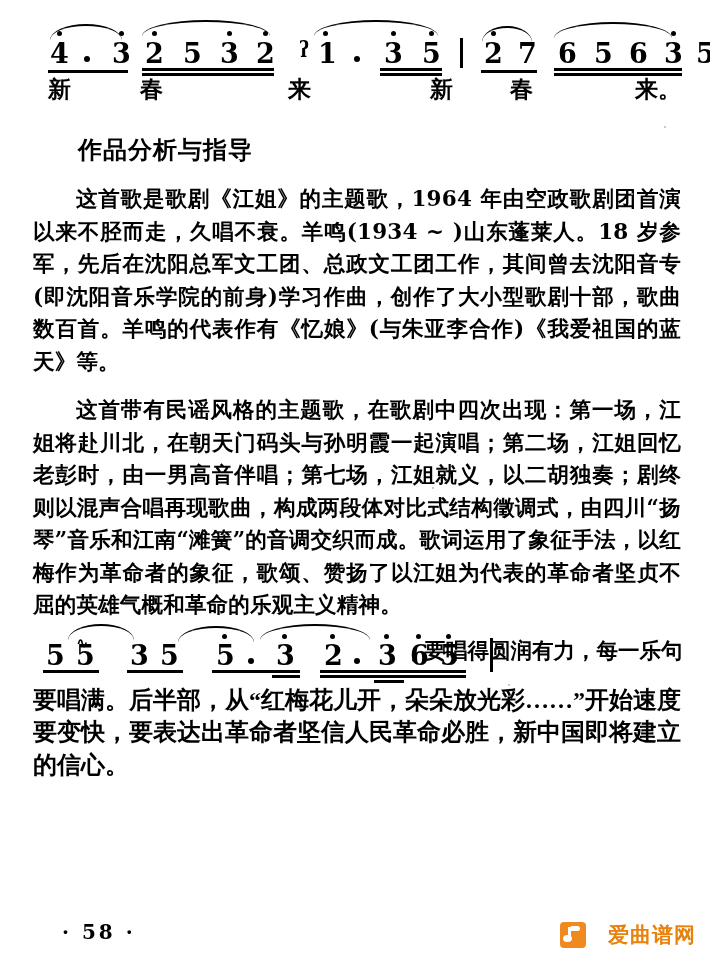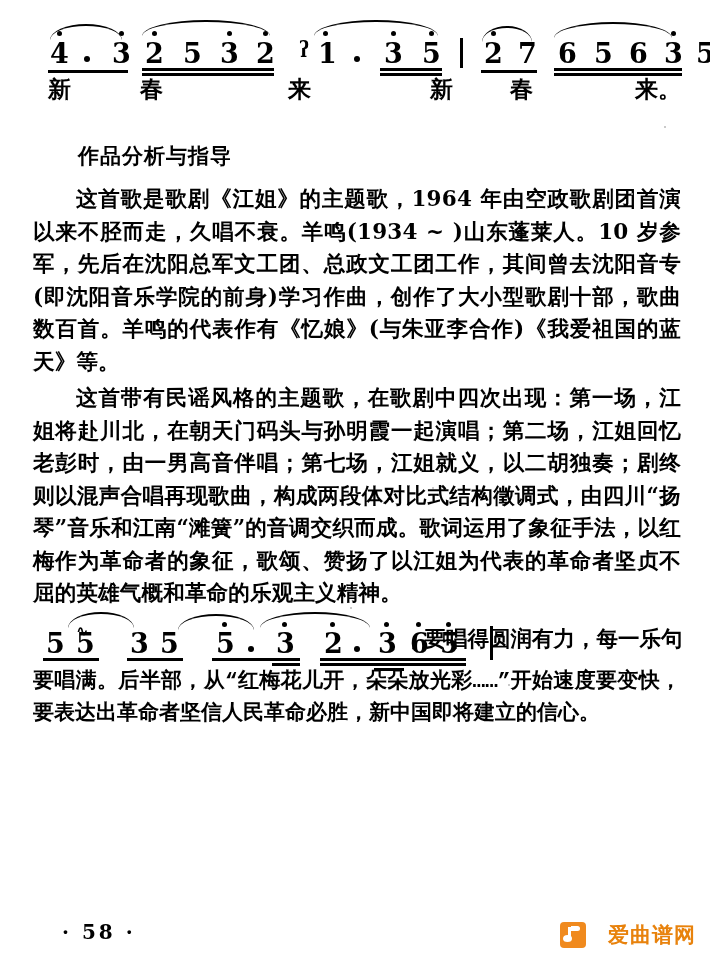--- a/index.html
+++ b/index.html
@@ -117,45 +117,45 @@
     font-weight: bold;
     font-size: 23px;
     line-height: 1;
     top: 0;
   }
 
   
   .section-heading {
     position: absolute;
     left: 78px;
-    top: 142px;
+    top: 134px;
     font-family: "DejaVu Sans", "Liberation Sans", sans-serif;
     font-weight: bold;
-    font-size: 21px;
+    font-size: 24px;
     letter-spacing: 1px;
   }
 
   .prose {
     position: absolute;
     left: 33px;
     top: 183px;
     width: 648px;
   }
   .para {
     font-family: "DejaVu Serif", "Liberation Serif", serif;
     font-weight: bold;
     font-size: 21.5px;
     line-height: 32.5px;
     text-align: justify;
     text-justify: inter-character;
     margin: 0 0 0 0;
     text-indent: 2em;
     letter-spacing: 0.2px;
   }
-  .para + .para { margin-top: 4px; }
+  .para + .para { margin-top: 16px; }
 
   
   .para-3-head {
     font-family: "DejaVu Serif", "Liberation Serif", serif;
     font-weight: bold;
     font-size: 21.5px;
     line-height: 32.5px;
     text-indent: 2em;
     text-align: justify;
   }
@@ -175,27 +175,27 @@
     position: absolute;
     left: 370px;
     top: 12px;
     font-family: "DejaVu Serif", "Liberation Serif", serif;
     font-weight: bold;
     font-size: 21.5px;
     line-height: 30px;
     white-space: nowrap;
   }
   .para-3-tail {
-    font-family: Liberation Mono, monospace;
-    font-weight: bold;
-    font-size: 21px;
+    font-family: Liberation Serif, serif;
+    font-weight: bold;
+    font-size: 24px;
     line-height: 32.5px;
     text-align: justify;
     text-indent: 0;
-    margin-top: 2px;
+    margin-top: 8px;
   }
 
   
   .page-number {
     position: absolute;
     left: 62px;
     top: 920px;
     font-family: "DejaVu Serif", "Liberation Serif", serif;
     font-weight: bold;
     font-size: 20px;
@@ -331,21 +331,21 @@
   <span class="lyric" style="left:248px;">来</span>
   <span class="lyric" style="left:390px;">新</span>
   <span class="lyric" style="left:470px;">春</span>
   <span class="lyric" style="left:595px;">来。</span>
 </div>
 
 <div class="section-heading">作品分析与指导</div>
 
 <div class="prose">
 
-  <p class="para">这首歌是歌剧《江姐》的主题歌，1964 年由空政歌剧团首演以来不胫而走，久唱不衰。羊鸣(1934 ~ )山东蓬莱人。10 岁参军，先后在沈阳总军文工团、总政文工团工作，其间曾去沈阳音专(即沈阳音乐学院的前身)学习作曲，创作了大小型歌剧十部，歌曲数百首。羊鸣的代表作有《忆娘》(与朱亚李合作)《我爱祖国的蓝天》等。</p>
+  <p class="para">这首歌是歌剧《江姐》的主题歌，1964 年由空政歌剧团首演以来不胫而走，久唱不衰。羊鸣(1934 ~ )山东蓬莱人。18 岁参军，先后在沈阳总军文工团、总政文工团工作，其间曾去沈阳音专(即沈阳音乐学院的前身)学习作曲，创作了大小型歌剧十部，歌曲数百首。羊鸣的代表作有《忆娘》(与朱亚李合作)《我爱祖国的蓝天》等。</p>
 
   <p class="para">这首带有民谣风格的主题歌，在歌剧中四次出现：第一场，江姐将赴川北，在朝天门码头与孙明霞一起演唱；第二场，江姐回忆老彭时，由一男高音伴唱；第七场，江姐就义，以二胡独奏；剧终则以混声合唱再现歌曲，构成两段体对比式结构徵调式，由四川“扬琴”音乐和江南“滩簧”的音调交织而成。歌词运用了象征手法，以红梅作为革命者的象征，歌颂、赞扬了以江姐为代表的革命者坚贞不屈的英雄气概和革命的乐观主义精神。</p>
 
 
   <div class="inline-music-line">
     <div class="inline-staff">
 
       <span class="slur" style="left:30px; top:0px; width:66px;"></span>
       <span class="slur" style="left:140px; top:2px; width:76px;"></span>
       <span class="slur" style="left:222px; top:0px; width:110px;"></span>

